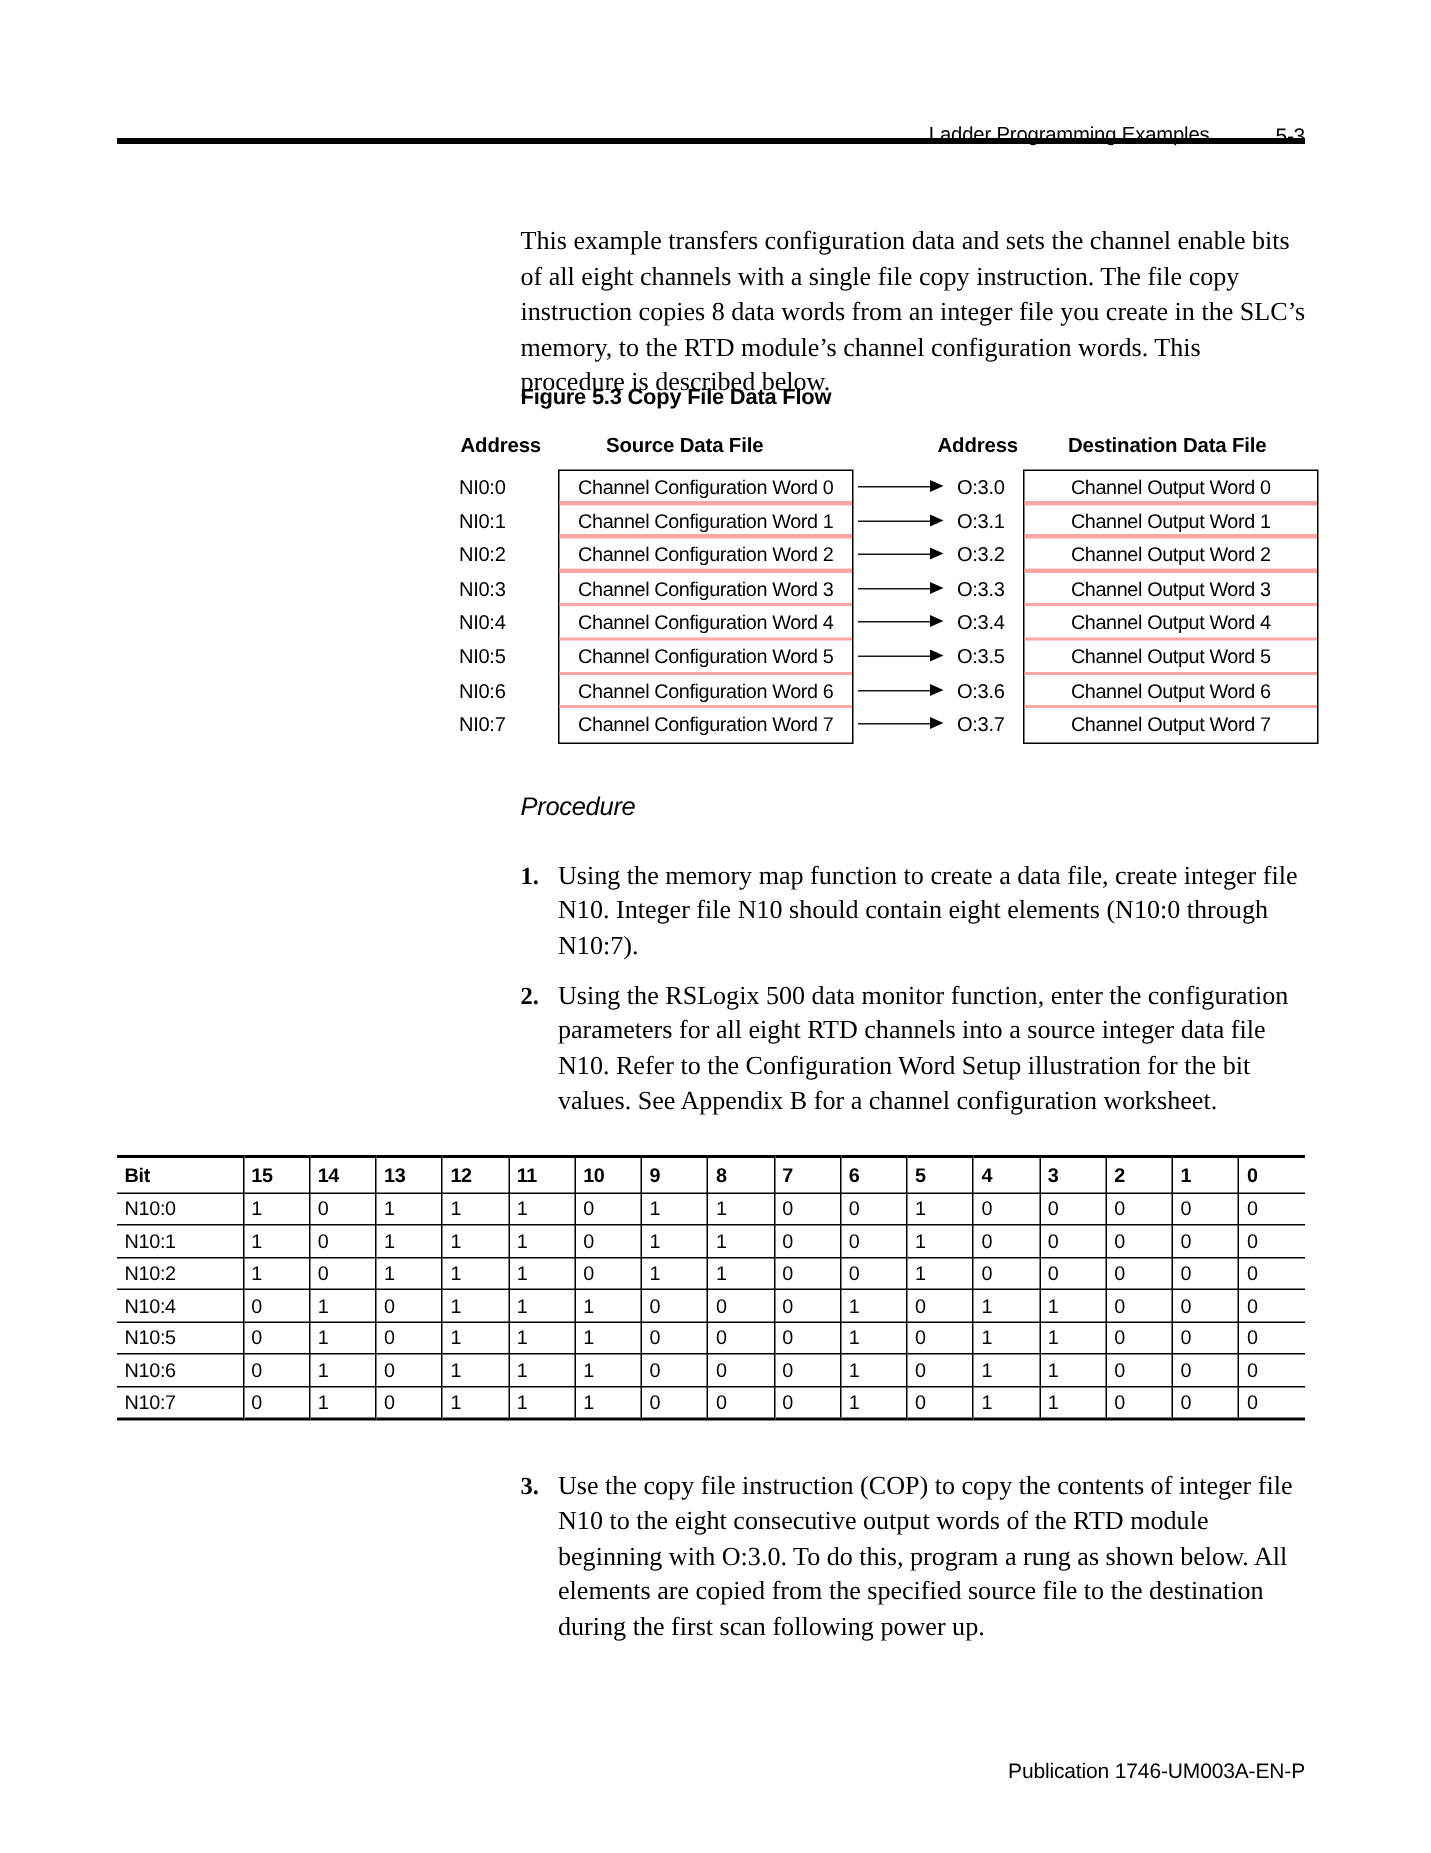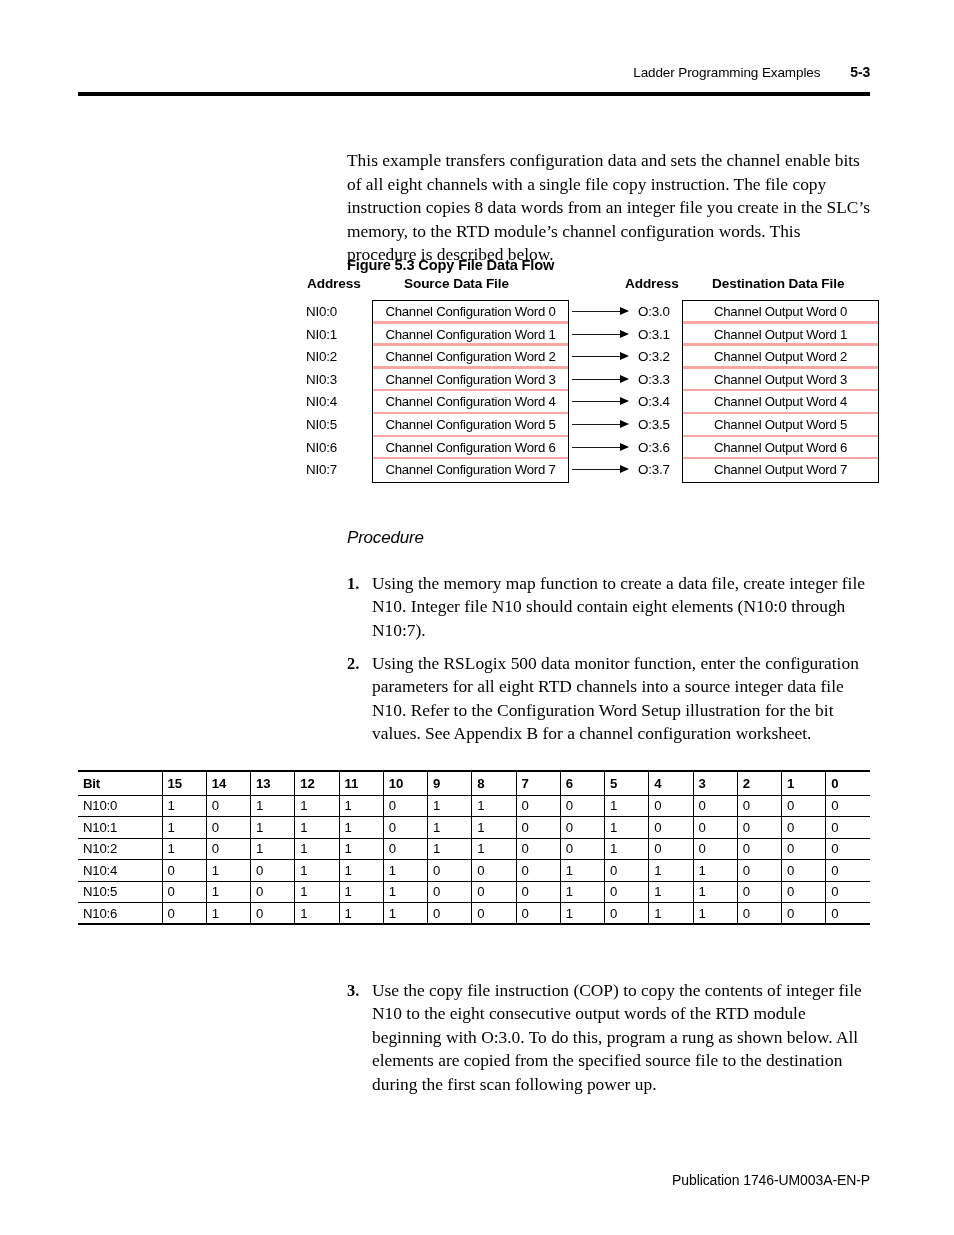--- a/index.html
+++ b/index.html
@@ -13,35 +13,35 @@
     position: relative;
     font-family: "Liberation Serif", serif;
     color: #000000;
     overflow: hidden;
   }
 
   
   #page-header {
     position: absolute;
     left: 78px;
-    top: 64px;
+    top: 82px;
     width: 792px;
     display: flex;
     justify-content: flex-end;
-    align-items: center;
+    align-items: flex-start;
     font-family: "Liberation Sans", sans-serif;
   }
   #header-title {
     font-size: 13.5px;
     letter-spacing: -0.1px;
   }
   #header-page {
     font-size: 14px;
-    font-weight: bold;
-    margin-left: 30px;
+    font-weight: normal;
+    margin-left: 44px;
     letter-spacing: -0.2px;
   }
   #header-rule {
     position: absolute;
     left: 78px;
     top: 92px;
     width: 792px;
     height: 4px;
     background: #000000;
   }
@@ -64,21 +64,21 @@
     top: 257px;
     font-family: "Liberation Sans", sans-serif;
     font-weight: bold;
     font-size: 14.6px;
     letter-spacing: -0.15px;
   }
 
   #figure-area {
     position: absolute;
     left: 300px;
-    top: 276px;
+    top: 289px;
     width: 580px;
     height: 215px;
     font-family: "Liberation Sans", sans-serif;
   }
 
   .col-head {
     position: absolute;
     font-weight: bold;
     font-size: 13.6px;
     letter-spacing: -0.1px;
@@ -510,20 +510,39 @@
         <td>0</td>
         <td>0</td>
         <td>1</td>
         <td>0</td>
         <td>1</td>
         <td>1</td>
         <td>0</td>
         <td>0</td>
         <td>0</td>
       </tr>
+      <tr>
+        <td>N10:7</td>
+        <td>0</td>
+        <td>1</td>
+        <td>0</td>
+        <td>1</td>
+        <td>1</td>
+        <td>1</td>
+        <td>0</td>
+        <td>0</td>
+        <td>0</td>
+        <td>1</td>
+        <td>0</td>
+        <td>1</td>
+        <td>1</td>
+        <td>0</td>
+        <td>0</td>
+        <td>0</td>
+      </tr>
     </tbody>
 </table>
 
 <div class="proc-item" id="proc-item-3">
   <span class="proc-num">3.</span>
   <span class="proc-text">Use the copy file instruction (COP) to copy the contents of integer file N10 to the eight consecutive output words of the RTD module beginning with O:3.0. To do this, program a rung as shown below. All elements are copied from the specified source file to the destination during the first scan following power up.</span>
 </div>
 
 <div id="page-footer">Publication 1746-UM003A-EN-P</div>
 

